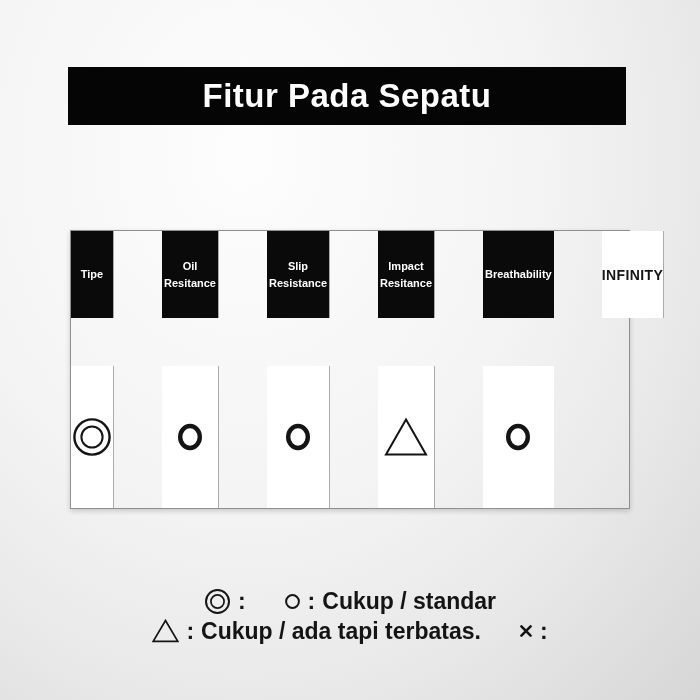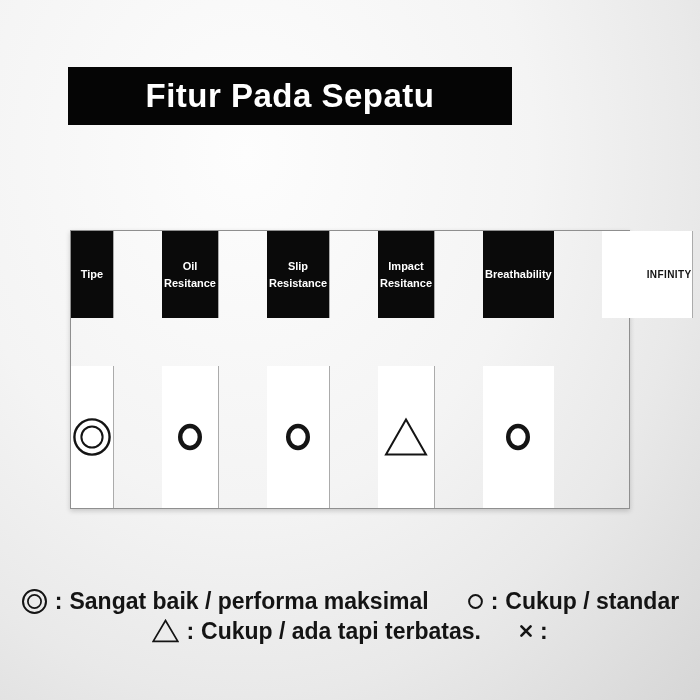--- a/index.html
+++ b/index.html
@@ -4,21 +4,21 @@
 <style>
   html,body{margin:0;padding:0;}
   .canvas{
     position:relative;
     width:700px;height:700px;
     overflow:hidden;
     font-family:"Liberation Sans", sans-serif;
     background:radial-gradient(ellipse at 35% 22%, #fdfdfd 0%, #f4f4f4 45%, #e9e9e9 70%, #d6d6d6 100%);
   }
   .title-bar{
-    position:absolute;left:68px;top:67px;width:444px;height:58px;
+    position:absolute;left:68px;top:67px;width:558px;height:58px;
     background:#050505;
     display:flex;align-items:center;justify-content:center;
   }
   .title-bar h1{
     margin:0;color:#ffffff;font-size:33px;font-weight:bold;letter-spacing:.5px;
   }
   .feature-table{
     position:absolute;left:70px;top:230px;width:560px;
     display:grid;
     grid-template-columns:repeat(7,1fr);
@@ -35,21 +35,21 @@
     border-right:1px solid #ababab;
     padding:2px;box-sizing:border-box;
   }
   .td{
     background:#ffffff;color:#141414;
     display:flex;align-items:center;justify-content:center;
     border-right:1px solid #ababab;
     box-sizing:border-box;
   }
   .th.last,.td.last{border-right:none;}
-  .tipe-name{font-size:10px;font-weight:bold;letter-spacing:.4px;padding-left:45px;}
+  .tipe-name{font-size:14px;font-weight:bold;letter-spacing:.4px;}
   .sym{display:inline-flex;align-items:center;justify-content:center;}
   .sym svg{display:block;}
   .legend{
     position:absolute;left:0;right:0;top:586px;
     display:flex;flex-direction:column;align-items:center;
     color:#141414;font-size:23px;font-weight:bold;
   }
   .legend-line{display:flex;align-items:center;justify-content:center;gap:38px;line-height:30px;}
   .legend-item{display:inline-flex;align-items:center;gap:7px;white-space:nowrap;}
 </style>
@@ -120,21 +120,20 @@
   <div class="legend">
     <div class="legend-line">
       <span class="legend-item">
         <span class="sym">
             <svg width="27" height="27" viewBox="0 0 27 27">
               <circle cx="13.5" cy="13.5" r="11.5" fill="none" stroke="#141414" stroke-width="2"></circle>
               <circle cx="13.5" cy="13.5" r="6.6" fill="none" stroke="#141414" stroke-width="1.7"></circle>
             </svg>
           </span>
         <span>:</span>
-        <span>Sangat baik / performa maksimal</span>
       </span>
       <span class="legend-item">
         <span class="sym">
             <svg width="17" height="17" viewBox="0 0 17 17">
               <circle cx="8.5" cy="8.5" r="6.4" fill="none" stroke="#141414" stroke-width="2"></circle>
             </svg>
           </span>
         <span>:</span>
         <span>Cukup / standar</span>
       </span>

